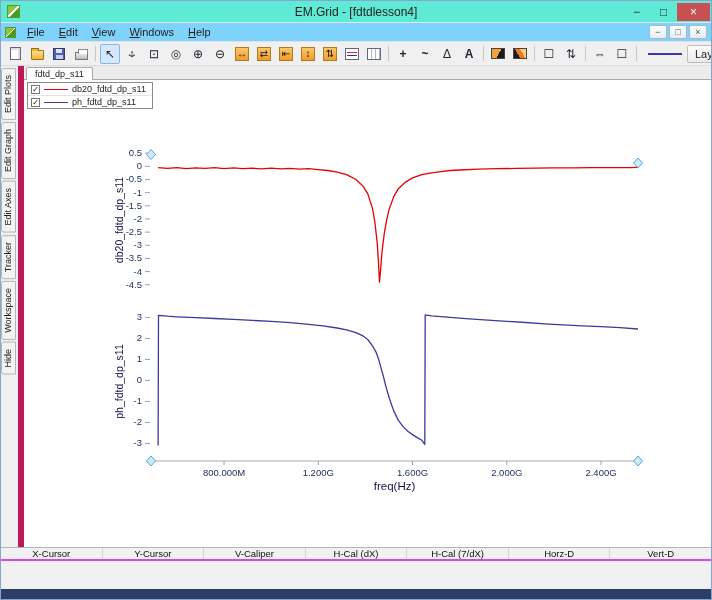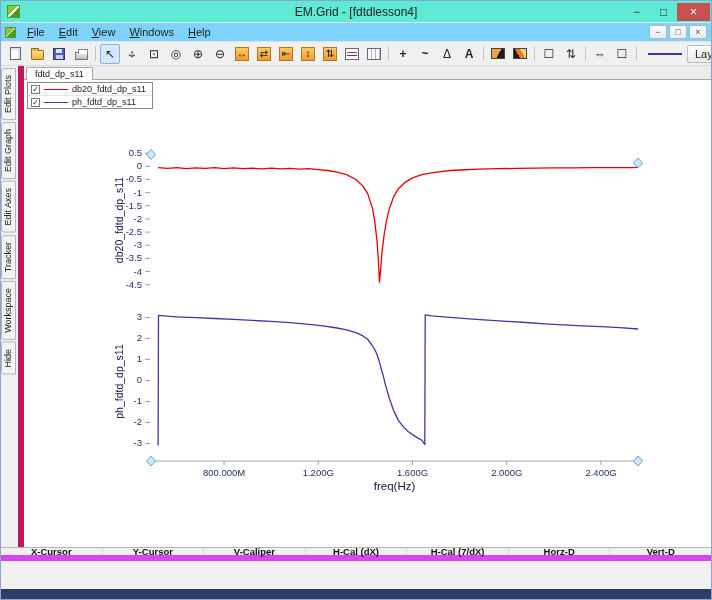--- a/index.html
+++ b/index.html
@@ -68,21 +68,21 @@
   .legend-row:last-child{border-bottom:none}
   .chk{width:9px;height:9px;border:1px solid #777;background:#fff;font-size:8px;line-height:8px;text-align:center;color:#111}
   .legend-line{width:24px;height:0;border-top:1.5px solid #000}
   .legend-label{font-size:9px;color:#222}
   .tick{font-family:"Liberation Sans",sans-serif;font-size:9.5px;fill:#1c2a5e}
   .axis-title{font-family:"Liberation Sans",sans-serif;font-size:10.5px;fill:#141449}
   .xlabel{font-size:11.5px}
   
   .cursor-bar{flex:0 0 26px;background:#f1f1f1;border-top:1px solid #b5b5b5;font-size:9.5px}
   .cursor-row{display:flex;height:13px;align-items:center}
-  .cursor-row.hdr{font-weight:bold;border-bottom:6px solid #d946ef;color:#111}
+  .cursor-row.hdr{font-weight:normal;border-bottom:2px solid #d946ef;color:#111}
   .cursor-row.vals{border-bottom:1px solid #b5b5b5;color:#111}
   .ccell{flex:1;text-align:center;border-right:1px solid #d5d5d5;height:100%;display:flex;align-items:center;justify-content:center}
   .ccell:last-child{border-right:none}
   .spacer{flex:0 0 16px;background:#f0f0f0}
   .bottom-strip{flex:0 0 10px;background:#2b3f66}
 </style>
 </head>
 <body>
 
 <div class="window">

